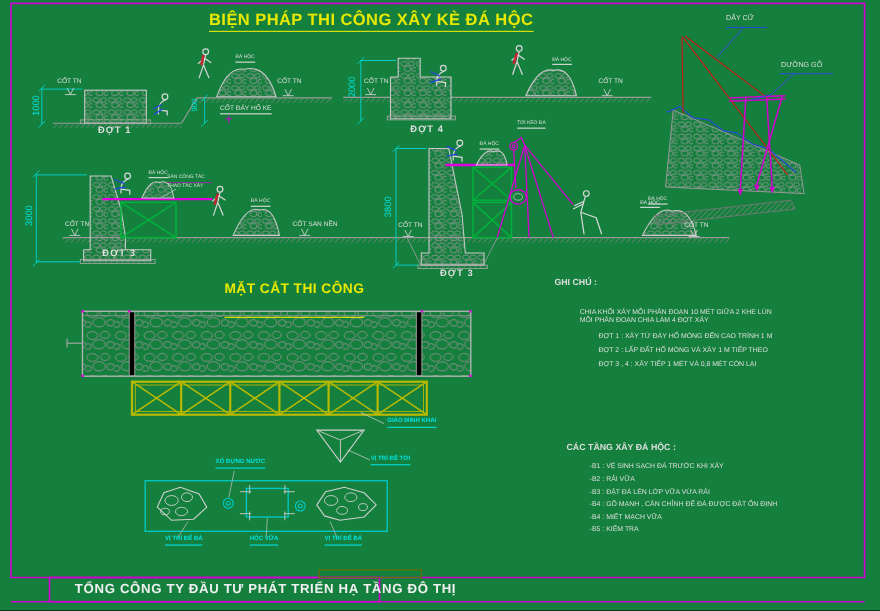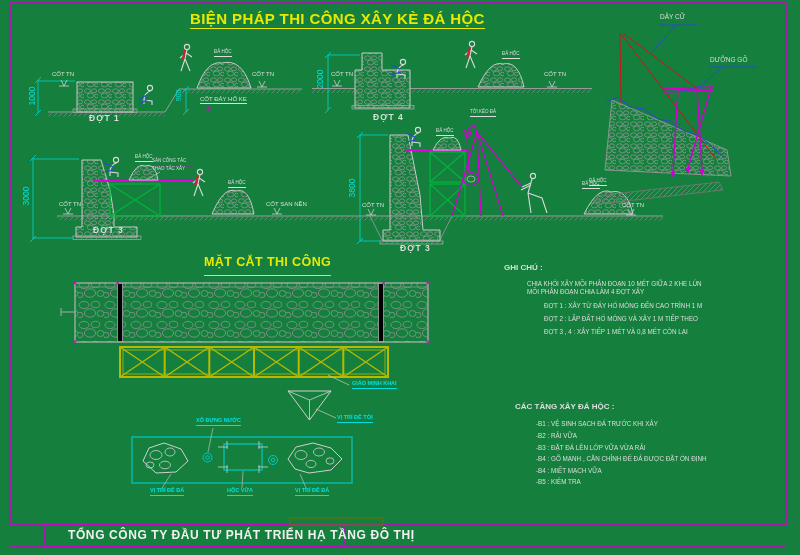--- a/index.html
+++ b/index.html
@@ -15,21 +15,21 @@
   .t6{font-size:6px;}
   .t65{font-size:6.3px;}
   .t7{font-size:6.5px;}
   .t8{font-size:8px;}
   .stage{font-size:8.5px;font-weight:bold;letter-spacing:1px;}
   .vdim{position:absolute;width:70px;text-align:center;color:#00e0e0;font-size:8.5px;
         transform:rotate(-90deg);}
   .title{font-size:15px;font-weight:bold;letter-spacing:.4px;color:#e8e800;
          border-bottom:1.5px solid #e8e800;padding-bottom:1px;}
   .sectitle{font-size:12.5px;font-weight:bold;letter-spacing:.4px;color:#e8e800;
-            border-bottom:1.2px solid #e8e800;padding-bottom:6px;}
+            border-bottom:1.2px solid #e8e800;padding-bottom:19px;}
   .footer{font-size:12px;font-weight:bold;letter-spacing:.6px;color:#f0f0f0;}
 </style>
 </head>
 <body>
 
 <div id="sheet">
 
 <svg id="art" width="800" height="555" viewBox="0 0 800 555">
   <defs>
     <pattern id="st" width="26" height="20" patternUnits="userSpaceOnUse">
@@ -341,21 +341,21 @@
 
   <span class="lbl sectitle" style="left:204px;top:256px">MẶT CẮT THI CÔNG</span>
   <span class="lbl t5 cyan ul b" style="left:352px;top:381px">GIÁO MINH KHAI</span>
 
   <span class="lbl t5 cyan ul b" style="left:196px;top:418px">XÔ ĐỰNG NƯỚC</span>
   <span class="lbl t5 cyan ul b" style="left:337px;top:415px">VỊ TRÍ ĐỂ TỜI</span>
   <span class="lbl t5 cyan ul b" style="left:150px;top:488px">VỊ TRÍ ĐỂ ĐÁ</span>
   <span class="lbl t5 cyan ul b" style="left:227px;top:488px">HỘC VỮA</span>
   <span class="lbl t5 cyan ul b" style="left:295px;top:488px">VỊ TRÍ ĐỂ ĐÁ</span>
 
-  <span class="lbl t8 b" style="left:504px;top:264px">GHI CHÚ :</span>
+  <span class="lbl t8 b" style="left:504px;top:253px">GHI CHÚ :</span>
   <span class="lbl t65" style="left:527px;top:281px">CHIA KHỐI XÂY MỖI PHÂN ĐOẠN 10 MÉT GIỮA 2 KHE LÚN</span>
   <span class="lbl t65" style="left:527px;top:289px">MỖI PHÂN ĐOẠN CHIA LÀM 4 ĐỢT XÂY</span>
   <span class="lbl t65" style="left:544px;top:303px">ĐỢT 1 : XÂY TỪ ĐÁY HỐ MÓNG ĐẾN CAO TRÌNH 1 M</span>
   <span class="lbl t65" style="left:544px;top:316px">ĐỢT 2 : LẤP ĐẤT HỐ MÓNG VÀ XÂY 1 M TIẾP THEO</span>
   <span class="lbl t65" style="left:544px;top:329px">ĐỢT 3 , 4 : XÂY TIẾP 1 MÉT VÀ 0,8 MÉT CÒN LẠI</span>
 
   <span class="lbl t8 b" style="left:515px;top:403px">CÁC TẦNG XÂY ĐÁ HỘC :</span>
   <span class="lbl t65" style="left:536px;top:421px">-B1 : VỆ SINH SẠCH ĐÁ TRƯỚC KHI XÂY</span>
   <span class="lbl t65" style="left:536px;top:433px">-B2 : RẢI VỮA</span>
   <span class="lbl t65" style="left:536px;top:445px">-B3 : ĐẶT ĐÁ LÊN LỚP VỮA VỪA RẢI</span>

